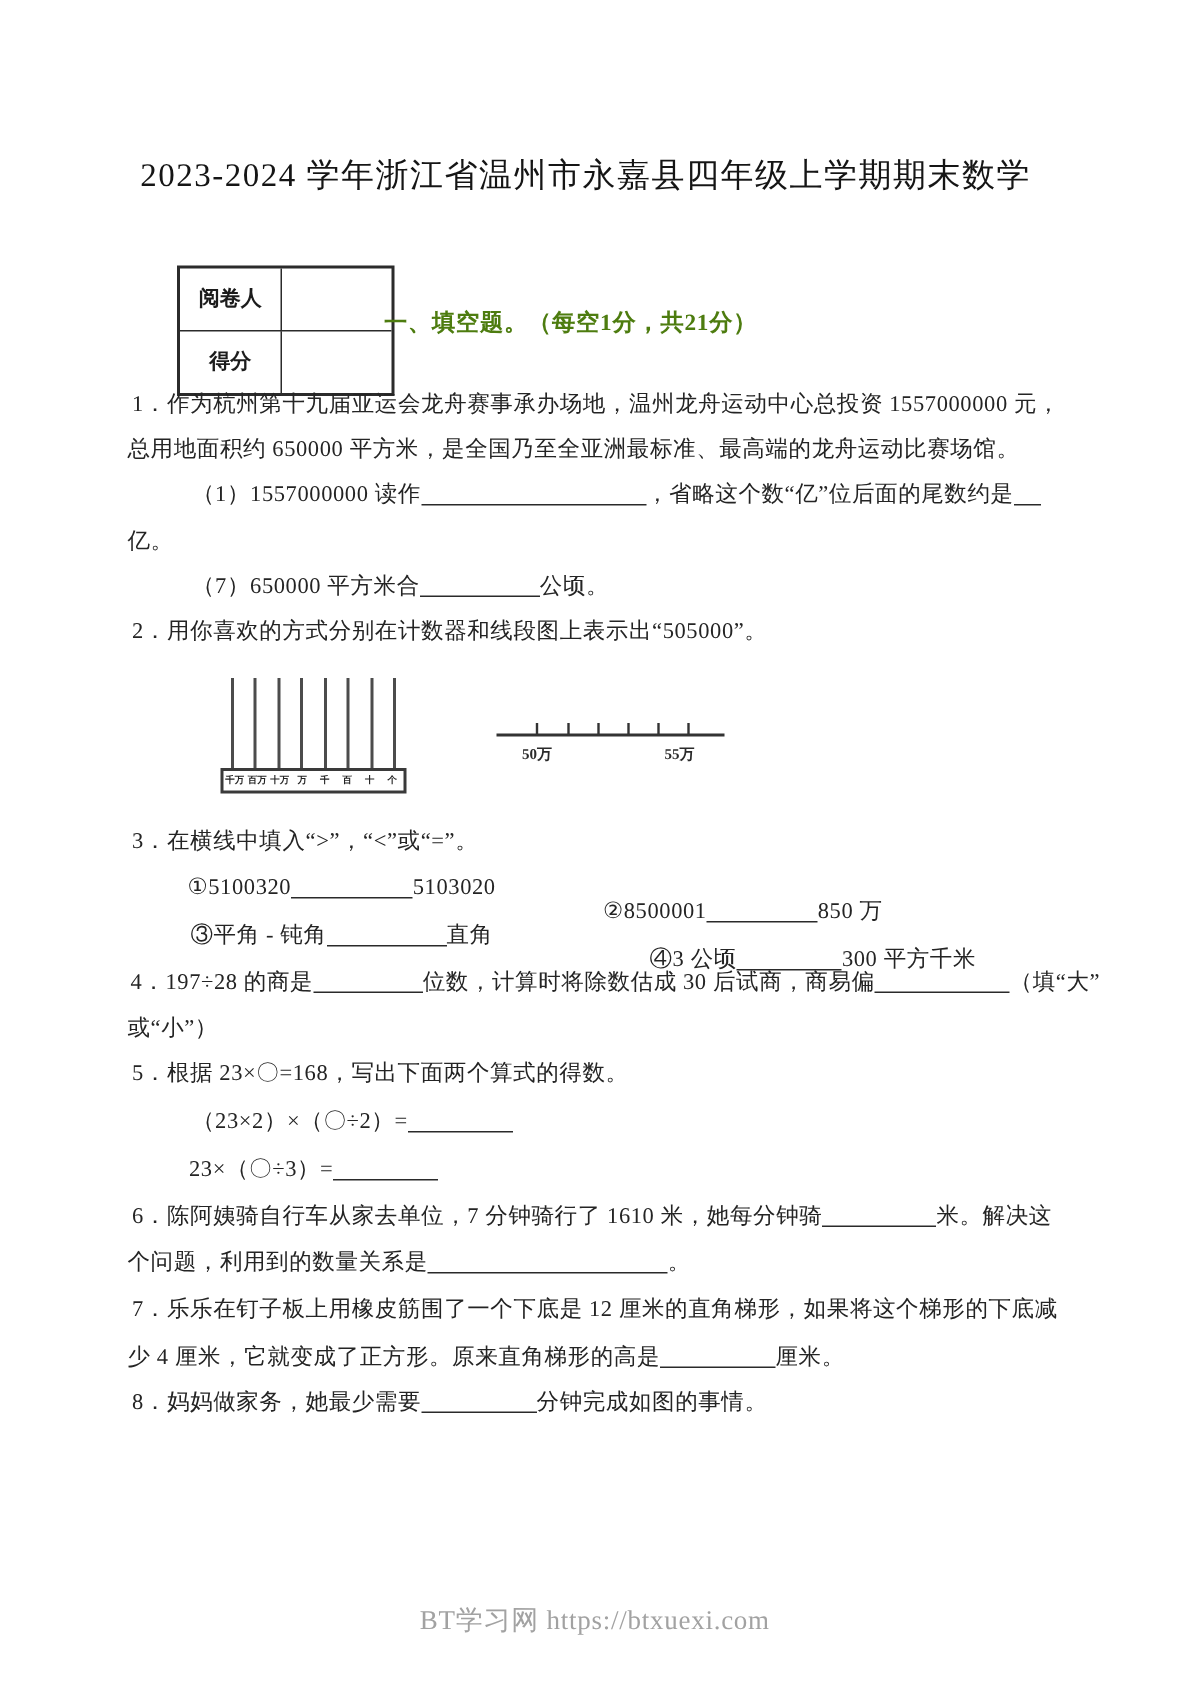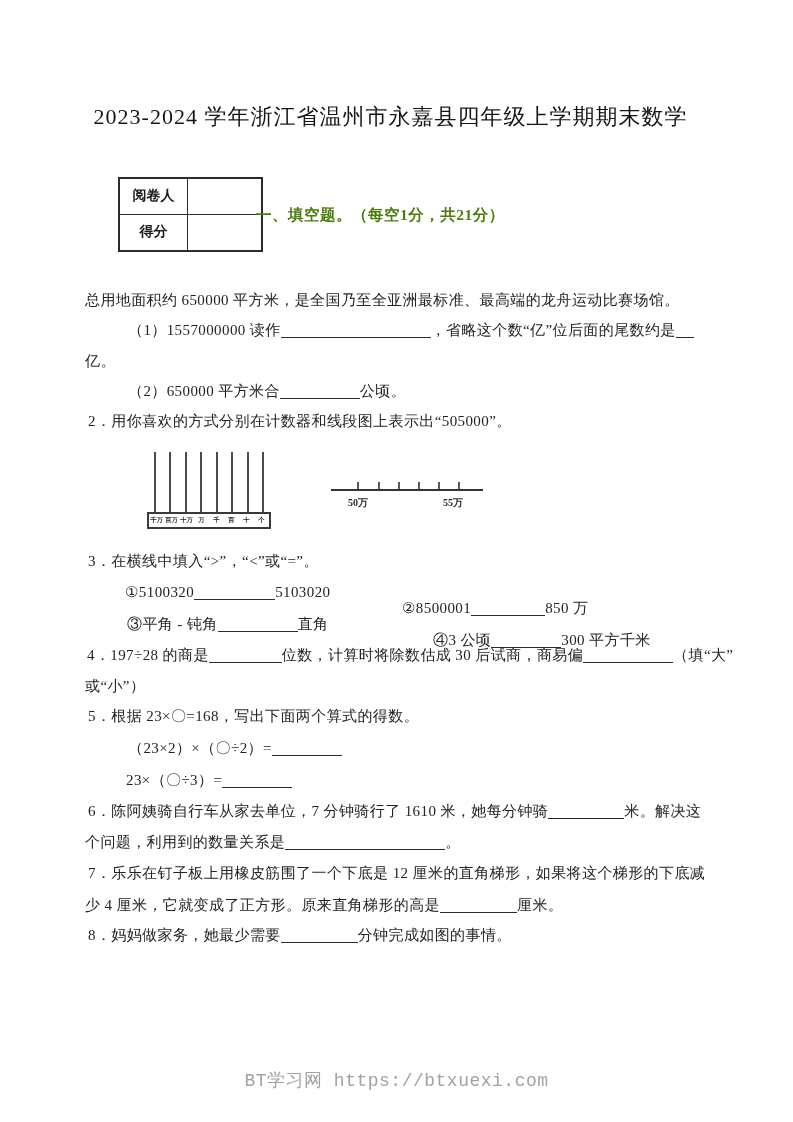--- a/index.html
+++ b/index.html
@@ -9,21 +9,21 @@
     color:#222; overflow:hidden;
   }
   
   .title {
     position:absolute; top:97px; left:84px; width:613px;
     text-align:center; font-weight:normal; font-size:22px; line-height:40px;
     color:#151515; letter-spacing:1px;
   }
   
   .stable {
-    position:absolute; left:118px; top:177px; width:145px; height:75px;
+    position:absolute; left:118px; top:177px; width:145px; height:87px;
     display:grid; grid-template-columns:68px 1fr; grid-template-rows:1fr 1fr;
     border:2px solid #2b2b2b; box-sizing:border-box;
   }
   .stable .cell {
     border-right:1.5px solid #2b2b2b; border-bottom:1.5px solid #2b2b2b;
     display:flex; align-items:center; justify-content:center;
     font-size:14px; font-weight:bold; color:#1c1c1c;
   }
   .stable .cell:nth-child(2n) { border-right:none; }
   .stable .cell:nth-child(n+3) { border-bottom:none; }
@@ -54,21 +54,21 @@
     flex:1; text-align:center; font-size:7px; line-height:1;
     font-weight:bold; color:#222; transform:scale(0.9); white-space:nowrap;
   }
   
   .nline { position:absolute; left:330px; top:477px; }
   .nline text { font-size:10px; font-weight:bold; fill:#2a2a2a;
     font-family:"Liberation Serif","DejaVu Serif",serif; }
   
   .footer {
     position:absolute; top:1068px; left:0; width:100%; text-align:center;
-    font-family:Liberation Mono, monospace;
+    font-family:Liberation Serif, serif;
     font-size:18px; color:#a2a2a2; letter-spacing:0.5px;
   }
 </style>
 </head>
 <body>
 
 <div class="page">
 
   <div class="title">
     <div>2023-2024 学年浙江省温州市永嘉县四年级上学期期末数学</div>
@@ -76,24 +76,25 @@
 
   <div class="stable">
     <div class="cell">阅卷人</div>
     <div class="cell"></div>
     <div class="cell">得分</div>
     <div class="cell"></div>
   </div>
 
   <div class="heading">一、填空题。（每空1分，共21分）</div>
 
+  <div class="line" style="left:88px;top:261px">1．作为杭州第十九届亚运会龙舟赛事承办场地，温州龙舟运动中心总投资 1557000000 元，</div>
   <div class="line" style="left:85px;top:291px">总用地面积约 650000 平方米，是全国乃至全亚洲最标准、最高端的龙舟运动比赛场馆。</div>
   <div class="line" style="left:128px;top:321px"><span>（1）1557000000 读作</span><span class="bl" style="width:150px"></span><span>，省略这个数“亿”位后面的尾数约是</span><span class="bl" style="width:18px"></span></div>
   <div class="line" style="left:85px;top:352px">亿。</div>
-  <div class="line" style="left:128px;top:382px"><span>（2）650000 平方米合</span><span class="bl" style="width:80px"></span><span>公顷。</span></div>
+  <div class="line" style="left:128px;top:382px"><span>（7）650000 平方米合</span><span class="bl" style="width:80px"></span><span>公顷。</span></div>
 
   <div class="line" style="left:88px;top:412px">2．用你喜欢的方式分别在计数器和线段图上表示出“505000”。</div>
 
   <div class="counter">
     <div class="rods">
       <i class="rod"></i>
         <i class="rod"></i>
         <i class="rod"></i>
         <i class="rod"></i>
         <i class="rod"></i>

